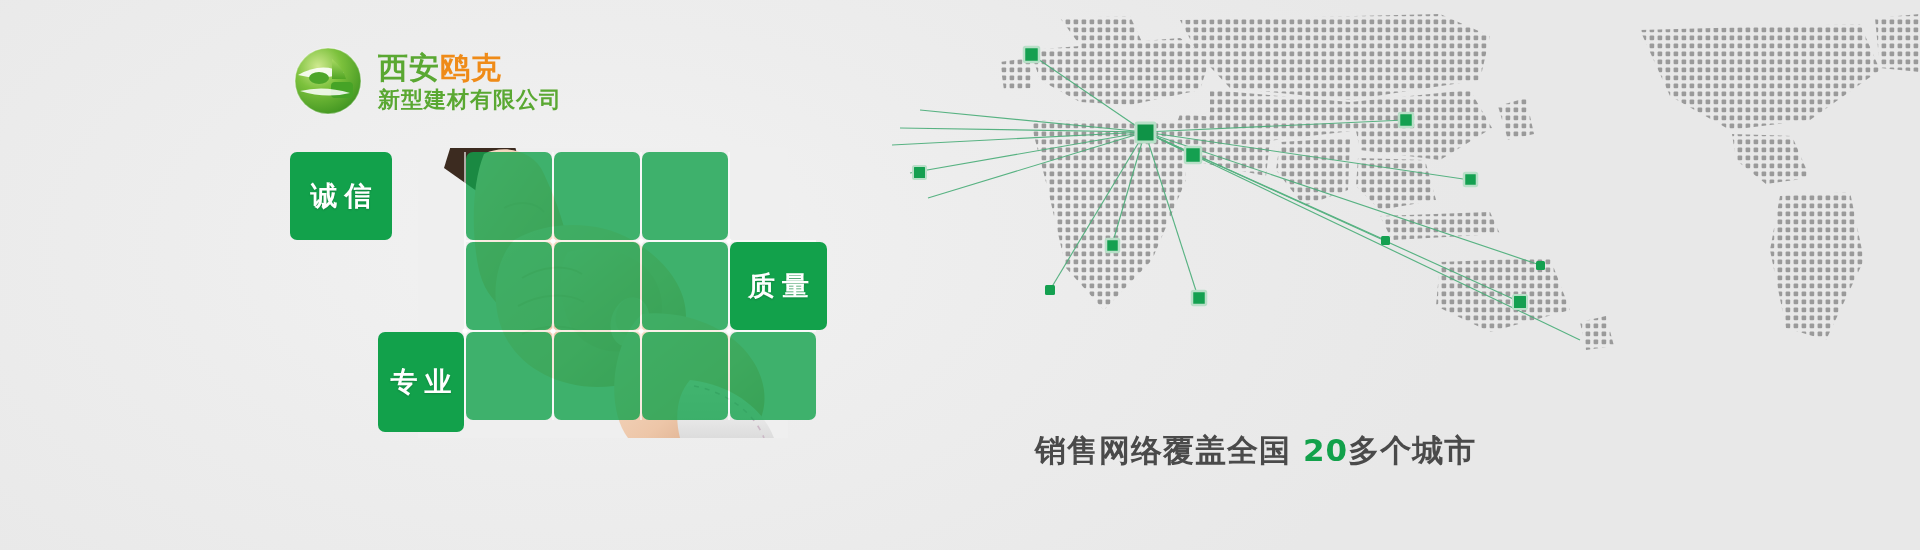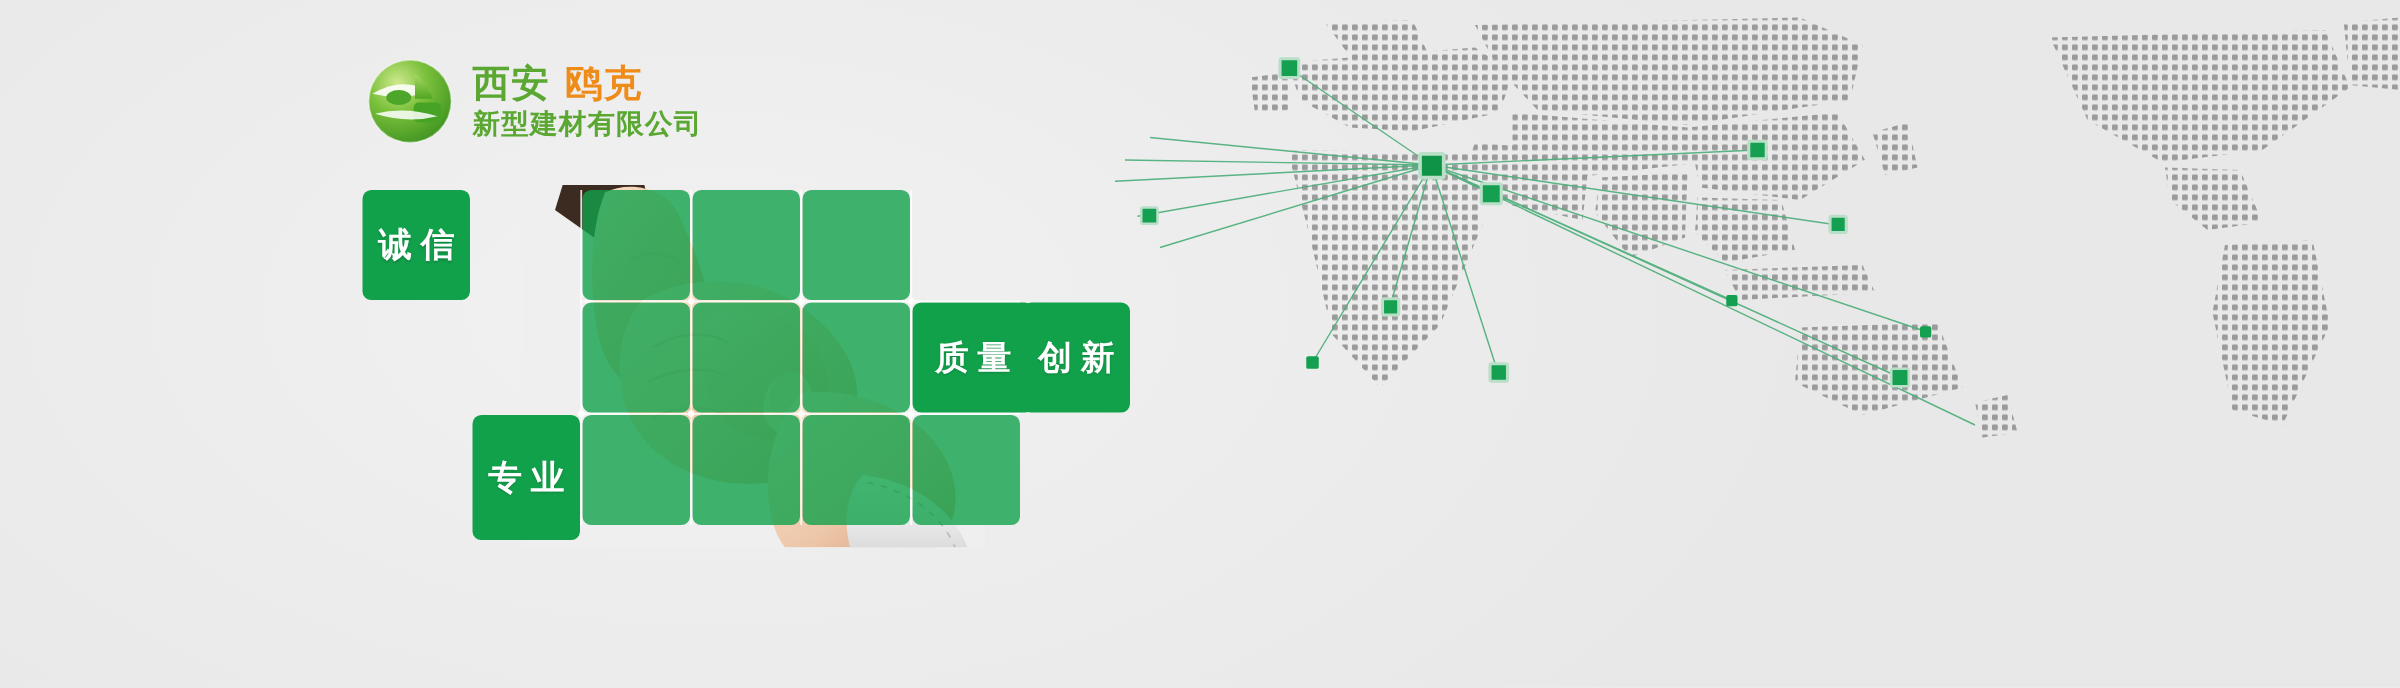--- a/index.html
+++ b/index.html
@@ -24,21 +24,21 @@
 
   
   .logo{
     position:absolute;left:292px;top:45px;
     display:flex;align-items:center;gap:14px;
   }
   .logo-mark{width:72px;height:72px;position:relative;flex:0 0 auto;}
   .logo-text{display:flex;flex-direction:column;line-height:1.06;padding-top:2px;}
   .logo-l1{font-size:30px;font-weight:bold;letter-spacing:1px;white-space:nowrap;}
   .logo-l1 .cn-green{color:#5aa832;}
-  .logo-l1 .cn-orange{color:#ef8b18;margin-left:12px;}
+  .logo-l1 .cn-orange{color:#ef8b18;}
   .logo-l2{font-size:22px;font-weight:bold;color:#5aa832;letter-spacing:1px;white-space:nowrap;margin-top:4px;}
 
   
   .mosaic{
     position:absolute;left:290px;top:152px;width:620px;height:270px;
   }
   .photo{
     position:absolute;left:128px;top:-4px;width:370px;height:290px;
     overflow:hidden;
   }
@@ -235,35 +235,32 @@
 
         <g stroke="#d9ab8b" stroke-width="2" fill="none" opacity="0.55">
           <path d="M104 130 C124 118 148 116 164 126"></path>
           <path d="M100 158 C122 146 148 144 166 154"></path>
           <path d="M104 186 C126 176 150 176 168 186"></path>
           <path d="M86 60 C100 52 118 54 126 64"></path>
         </g>
       </svg>
     </div>
 
-    <div class="tile label" style="left:0px;top:0px;width:86px;height:88px;">
+    <div class="tile label" style="left:0px;top:0px;width:102px;height:88px;">
       <span>诚信</span>
     </div>
     <div class="tile translucent" style="left:176px;top:0px;width:86px;height:88px;"></div>
     <div class="tile translucent" style="left:264px;top:0px;width:86px;height:88px;"></div>
     <div class="tile translucent" style="left:352px;top:0px;width:86px;height:88px;"></div>
 
     <div class="tile translucent" style="left:176px;top:90px;width:86px;height:88px;"></div>
     <div class="tile translucent" style="left:264px;top:90px;width:86px;height:88px;"></div>
     <div class="tile translucent" style="left:352px;top:90px;width:86px;height:88px;"></div>
     <div class="tile label" style="left:440px;top:90px;width:97px;height:88px;">
       <span>质量</span>
-    </div>
-    <div class="tile label" style="left:528px;top:90px;width:86px;height:88px;">
-      <span>创新</span>
     </div>
 
     <div class="tile label" style="left:88px;top:180px;width:86px;height:100px;">
       <span>专业</span>
     </div>
     <div class="tile translucent" style="left:176px;top:180px;width:86px;height:88px;"></div>
     <div class="tile translucent" style="left:264px;top:180px;width:86px;height:88px;"></div>
     <div class="tile translucent" style="left:352px;top:180px;width:86px;height:88px;"></div>
     <div class="tile translucent" style="left:440px;top:180px;width:86px;height:88px;"></div>
 
@@ -281,14 +278,17 @@
         <circle cx="351" cy="89" r="2.6"></circle>
         <circle cx="439" cy="89" r="2.6"></circle>
         <circle cx="175" cy="179" r="2.6"></circle>
         <circle cx="263" cy="179" r="2.6"></circle>
         <circle cx="351" cy="179" r="2.6"></circle>
         <circle cx="439" cy="179" r="2.6"></circle>
       </g>
     </svg>
   </div>
 
+  <div class="tagline">
+    <span>销售网络覆盖全国</span><span class="num">20</span><span>多个城市</span>
+  </div>
 
 </div>
 
 </body></html>

